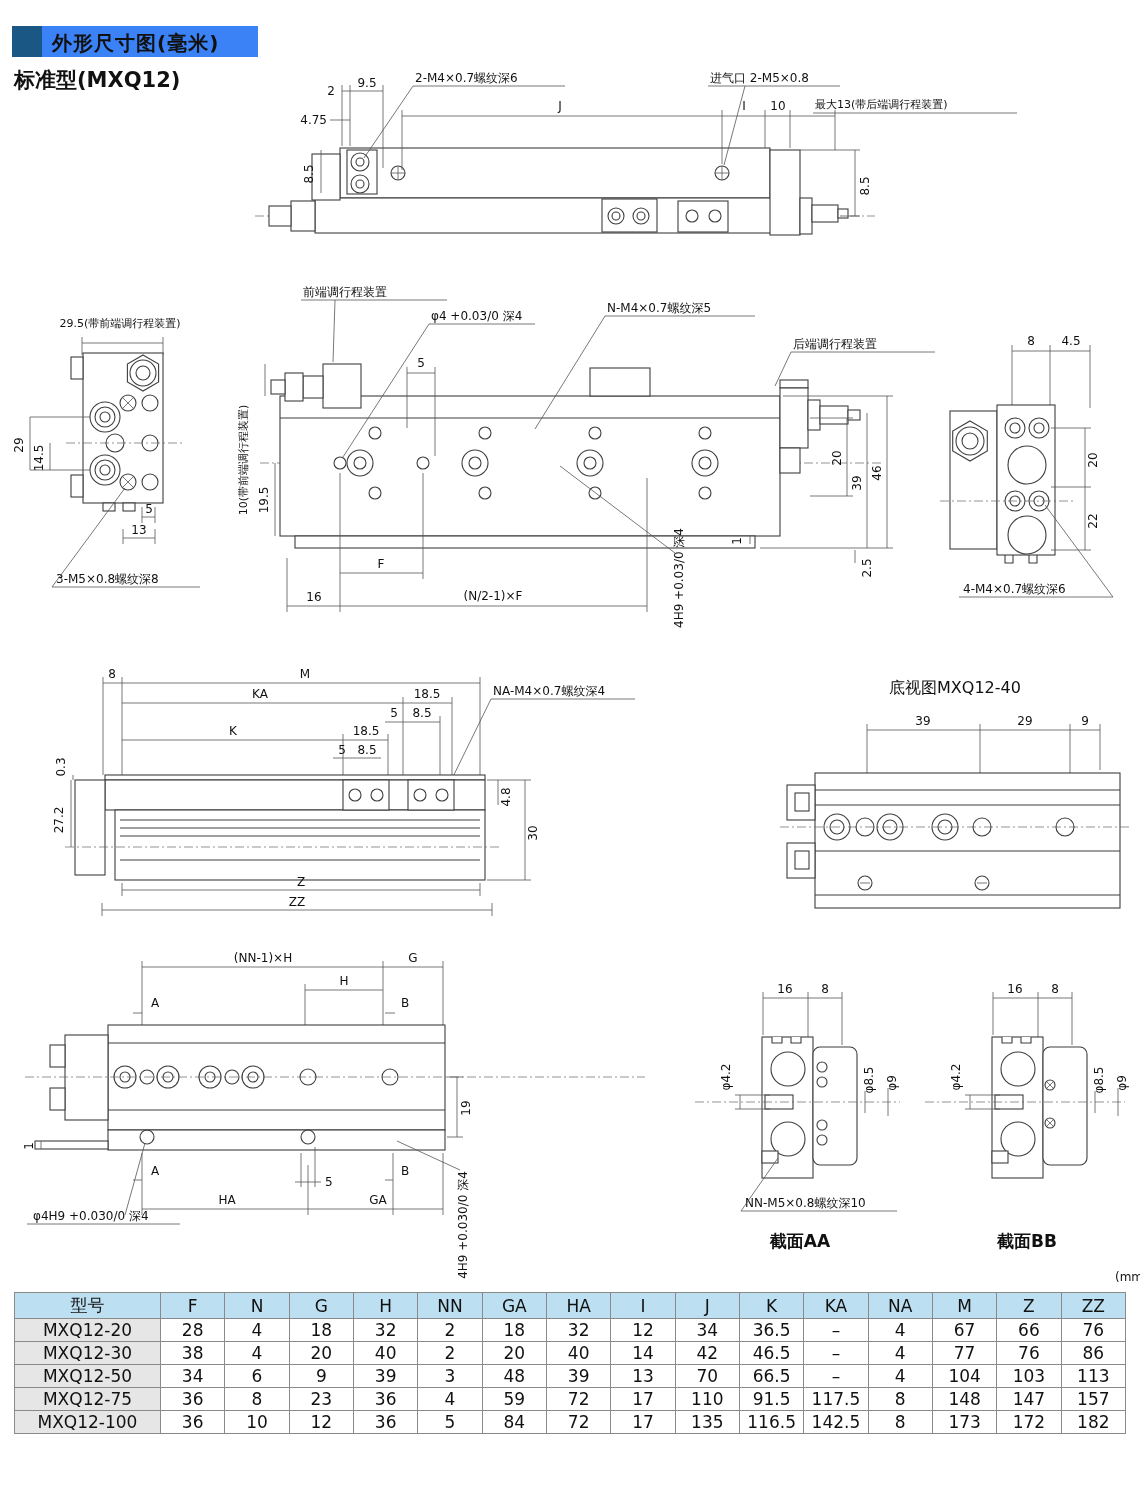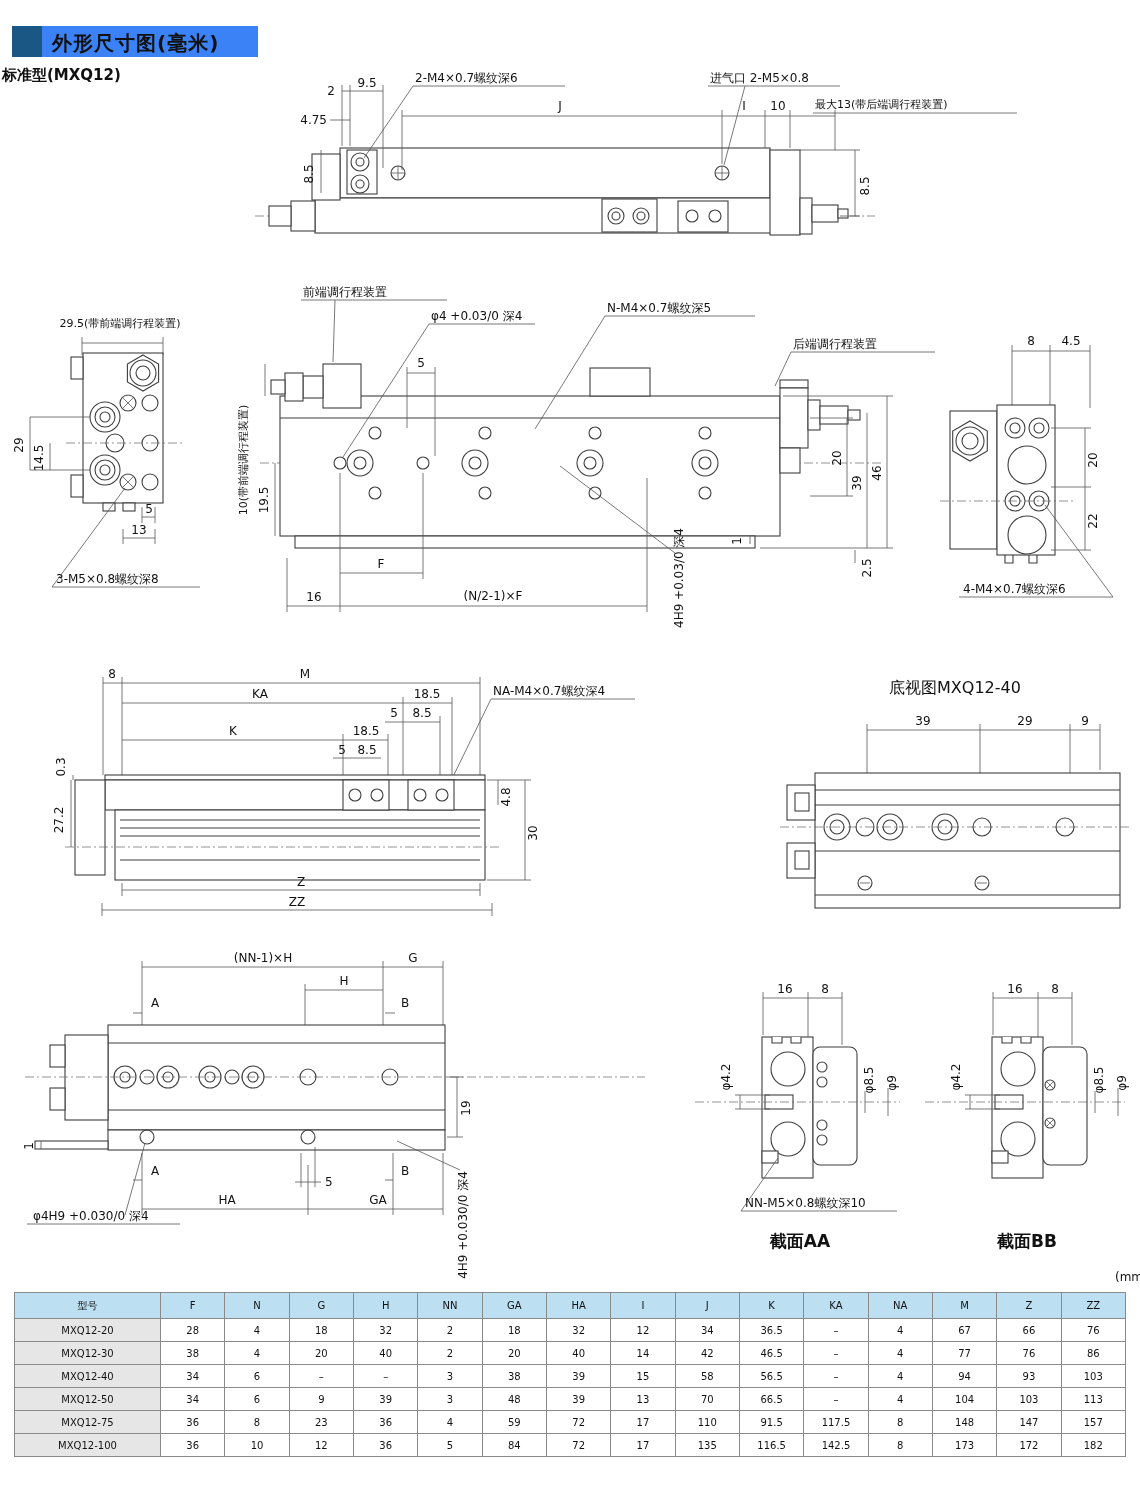--- a/index.html
+++ b/index.html
@@ -11,23 +11,23 @@
   .sf{stroke:#3e3e3e;stroke-width:1.1;fill:#fff}
   .d{stroke:#555;stroke-width:0.8;fill:none}
   .cl{stroke:#666;stroke-width:0.7;stroke-dasharray:9 3 2 3;fill:none}
   text{fill:#111;font-size:12px;font-family:"DejaVu Sans","Liberation Sans",sans-serif}
   .tc{text-anchor:middle}
   .te{text-anchor:end}
   .sm{font-size:11px}
   #hdr-bar{left:12px;top:26px;width:246px;height:31px;background:#3b82f6}
   #hdr-sq{left:0;top:0;width:30px;height:31px;background:#1a5784;position:absolute}
   #hdr-title{position:absolute;left:40px;top:4px;font-size:20px;font-weight:bold;letter-spacing:1px}
-  #subtitle{left:2px;top:66px;font-size:15px;font-weight:bold}
+  #subtitle{left:14px;top:66px;font-size:21px;font-weight:bold}
   #unit-note{left:1115px;top:1270px;font-size:12px}
-  table.dim{border-collapse:collapse;table-layout:fixed;width:1112px;font-size:10px}
+  table.dim{border-collapse:collapse;table-layout:fixed;width:1112px;font-size:17px}
   table.dim td,table.dim th{border:1px solid #8a8a8a;text-align:center;height:23px;padding:0;
     font-weight:normal;overflow:hidden;white-space:nowrap}
   table.dim thead th{background:#bcdff1;height:26px}
   table.dim td.model{background:#e6e6e6}
   table.dim col.c-model{width:146px}
 </style>
 </head>
 <body>
 
 <div id="hdr-bar" class="abs">
@@ -588,38 +588,20 @@
         <td>14</td>
         <td>42</td>
         <td>46.5</td>
         <td>–</td>
         <td>4</td>
         <td>77</td>
         <td>76</td>
         <td>86</td>
       </tr>
       <tr>
-        <td class="model">MXQ12-40</td>
-        <td>34</td>
-        <td>6</td>
-        <td>–</td>
-        <td>–</td>
-        <td>3</td>
-        <td>38</td>
-        <td>39</td>
-        <td>15</td>
-        <td>58</td>
-        <td>56.5</td>
-        <td>–</td>
-        <td>4</td>
-        <td>94</td>
-        <td>93</td>
-        <td>103</td>
-      </tr>
-      <tr>
         <td class="model">MXQ12-50</td>
         <td>34</td>
         <td>6</td>
         <td>9</td>
         <td>39</td>
         <td>3</td>
         <td>48</td>
         <td>39</td>
         <td>13</td>
         <td>70</td>

